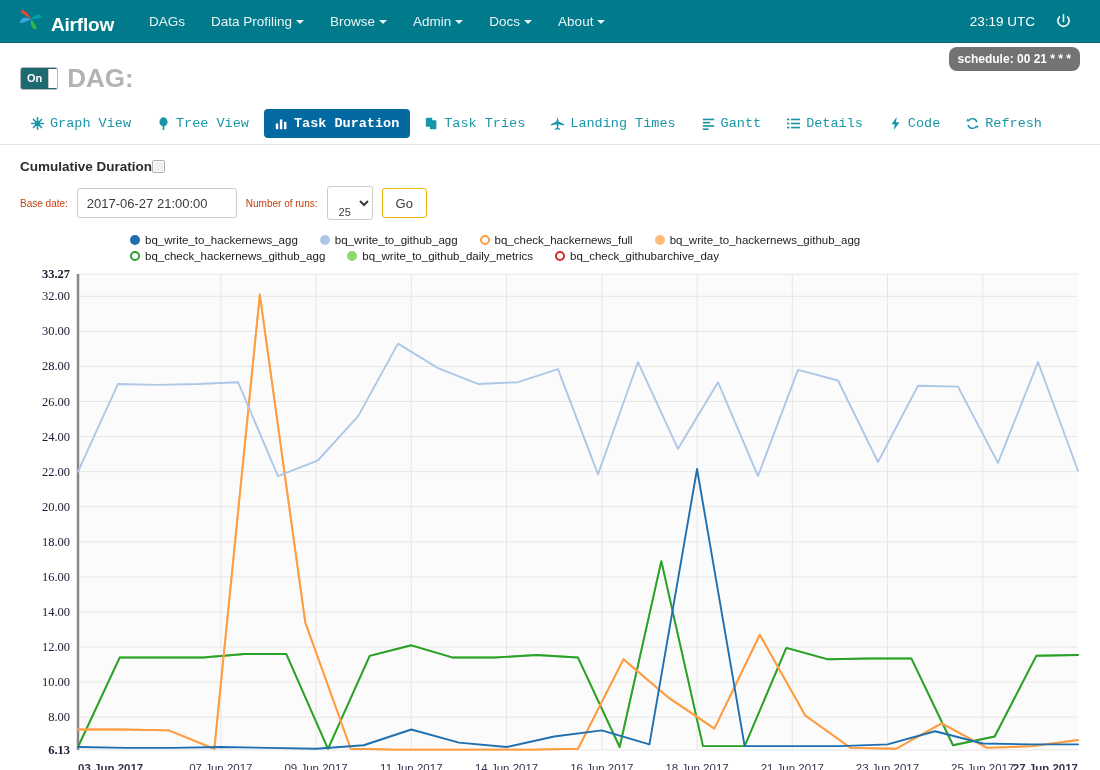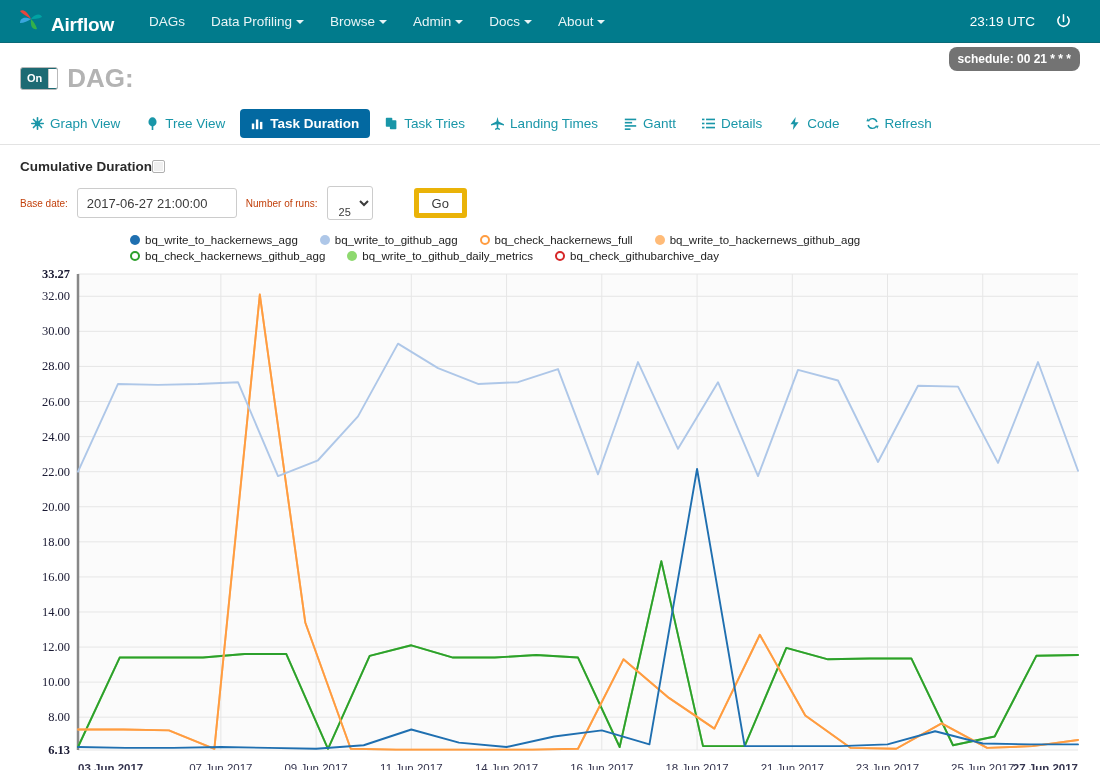--- a/index.html
+++ b/index.html
@@ -89,20 +89,21 @@
     border-radius: 8px;
     white-space: nowrap;
   }
 
   
   .tabs {
     display: flex; 
     gap: 4px;
     margin-top: 15px;
     padding-bottom: 6px;
+    font-family: Liberation Mono, monospace;
   }
   .tab {
     display: flex; align-items: center; gap: 6px;
     color: #1996a8; font-size: 13.5px;
     padding: 7px 11px;
     border-radius: 4px;
     cursor: pointer;
     white-space: nowrap;
   }
   .tab.active { background: #0369a1; color: #ffffff; font-weight: bold; }
@@ -149,28 +150,27 @@
     border-radius: 3px;
     padding: 17px 4px 0 7px;
     font-size: 11px;
     color: #3b3b3b;
     background: #ffffff;
     font-family: "Liberation Sans", sans-serif;
   }
   .go-btn {
     height: 30px;
     padding: 0 13px;
-    border: 5px solid #eab308;
+    border: 1px solid #eab308;
     border-radius: 3px;
     background: #ffffff;
     font-size: 13px;
     color: #3b3b3b;
     cursor: pointer;
     font-family: "Liberation Sans", sans-serif;
-    margin-left: 32px;
   }
 
   
   .legend {
     margin-top: 14px;
     padding-left: 110px;
     display: flex; flex-wrap: wrap;
     column-gap: 0px;
     row-gap: 4px;
     max-width: 1000px;

